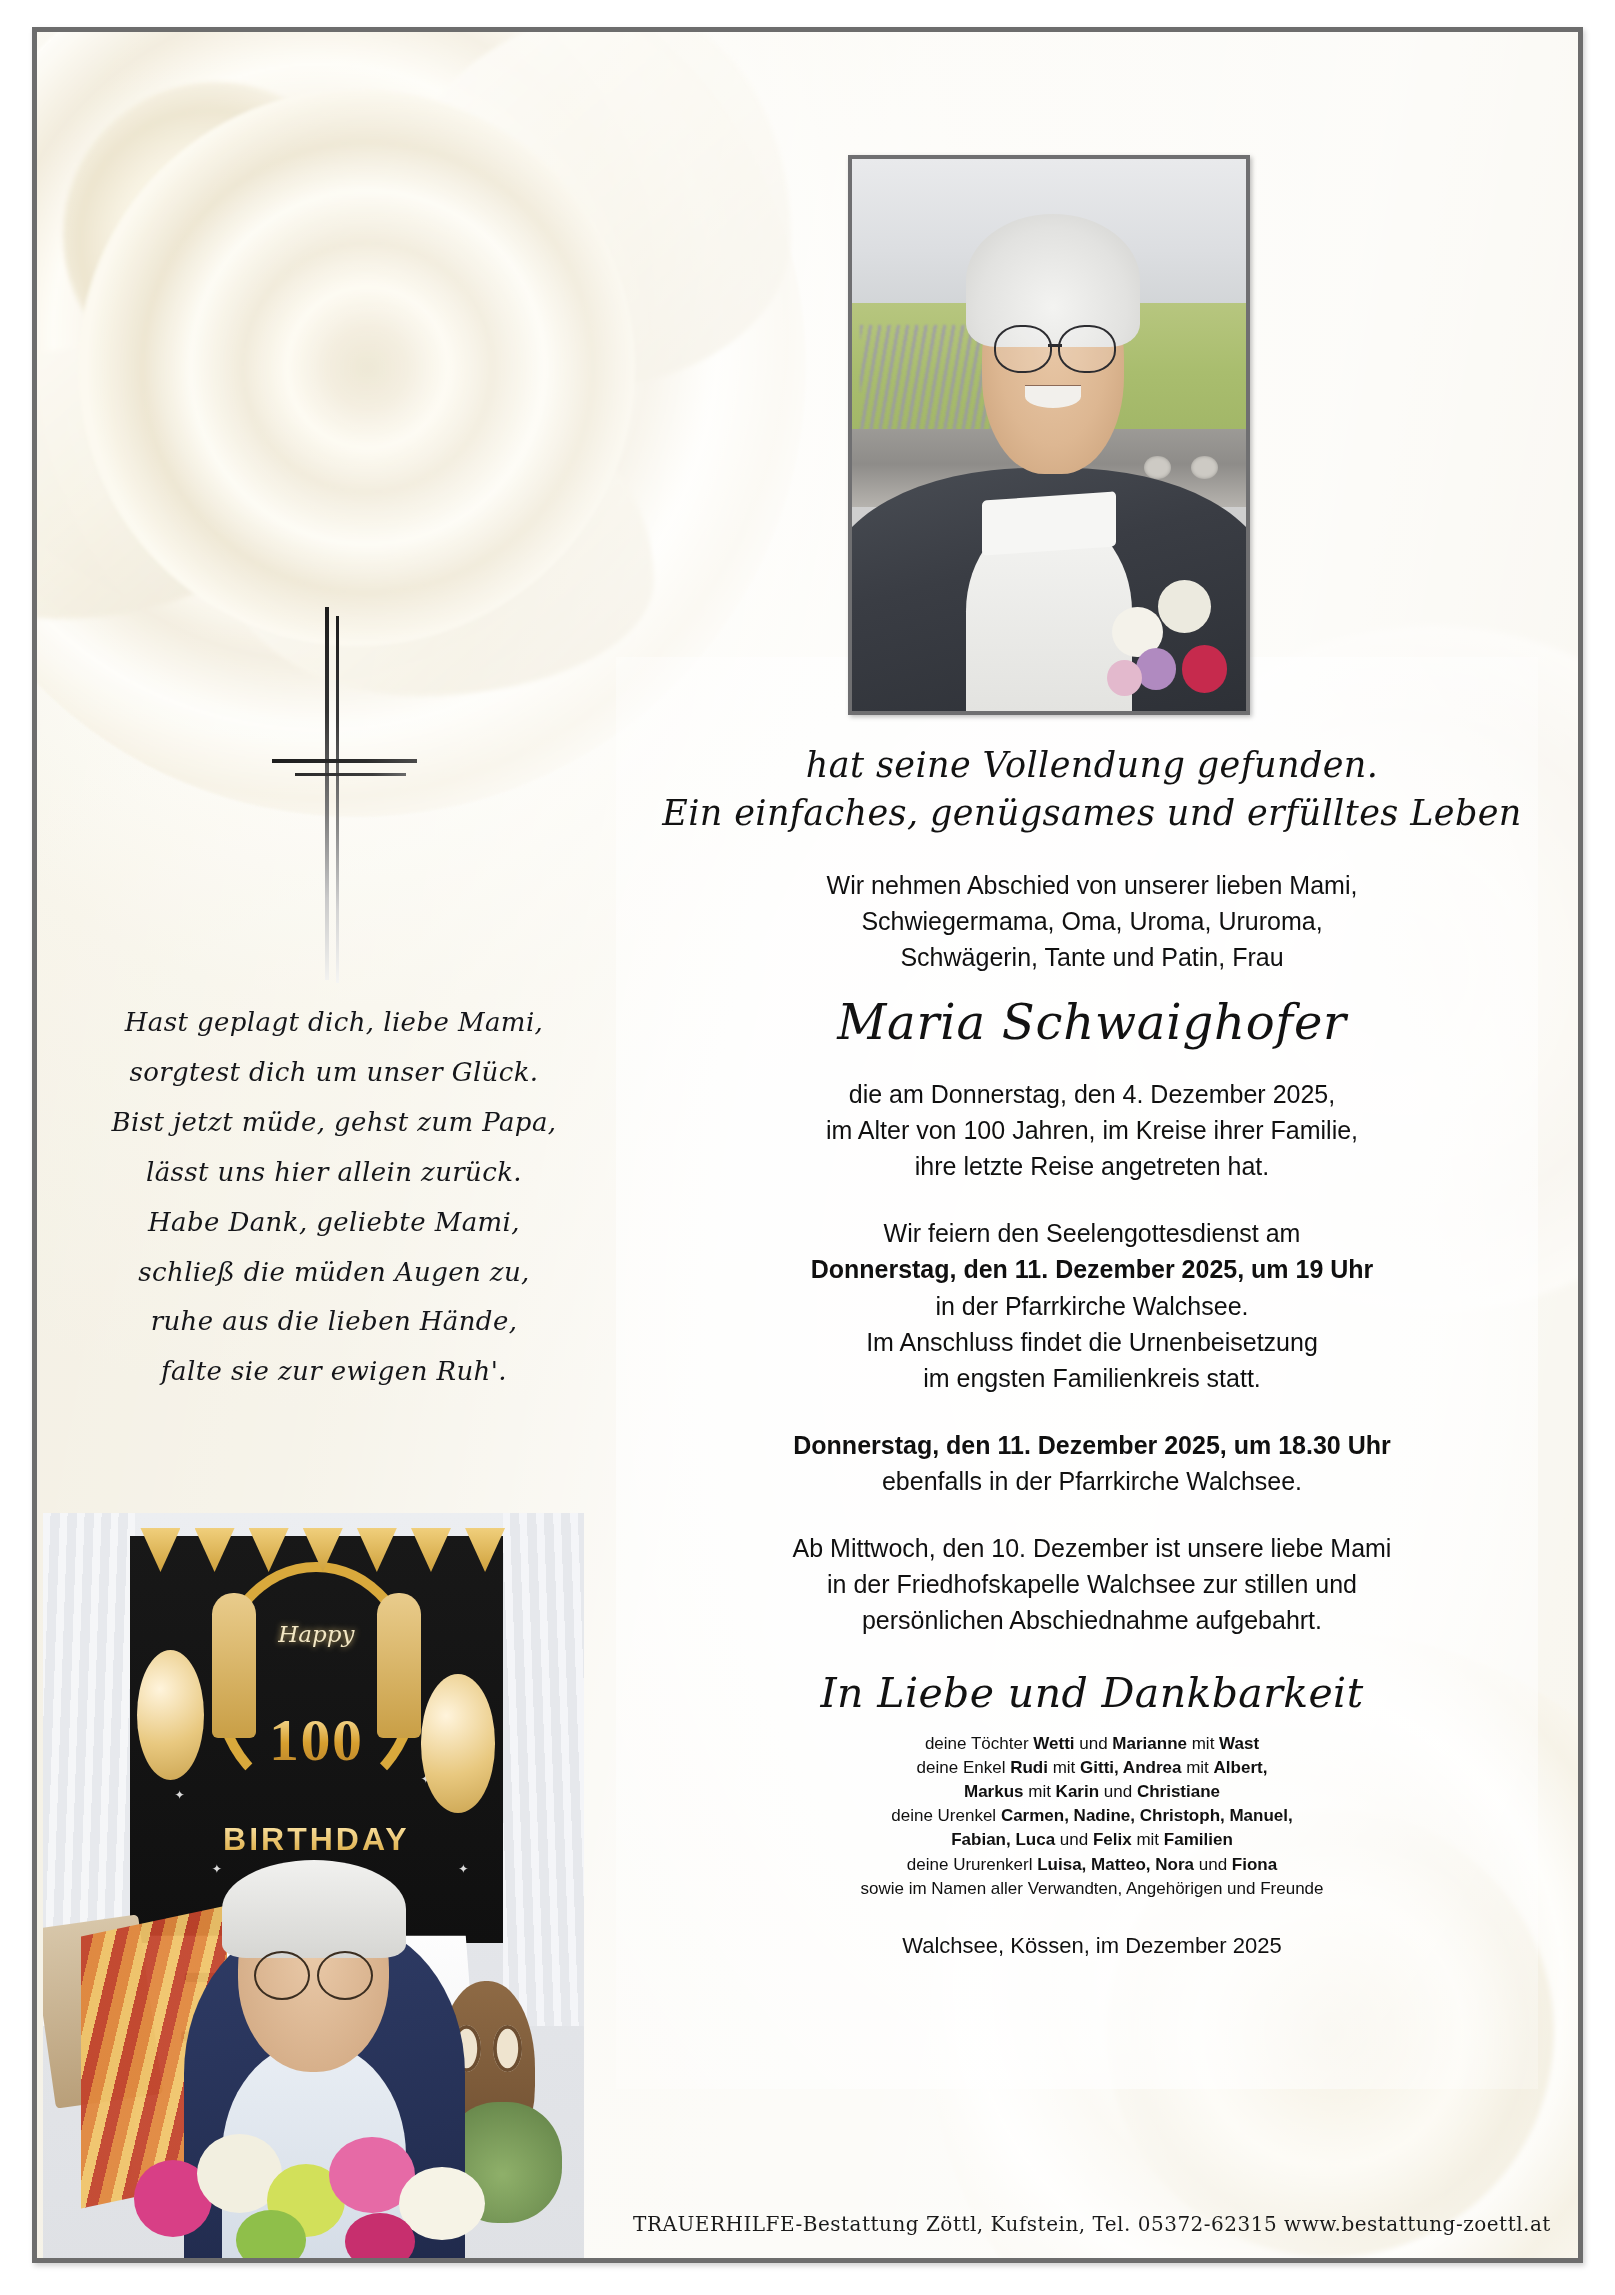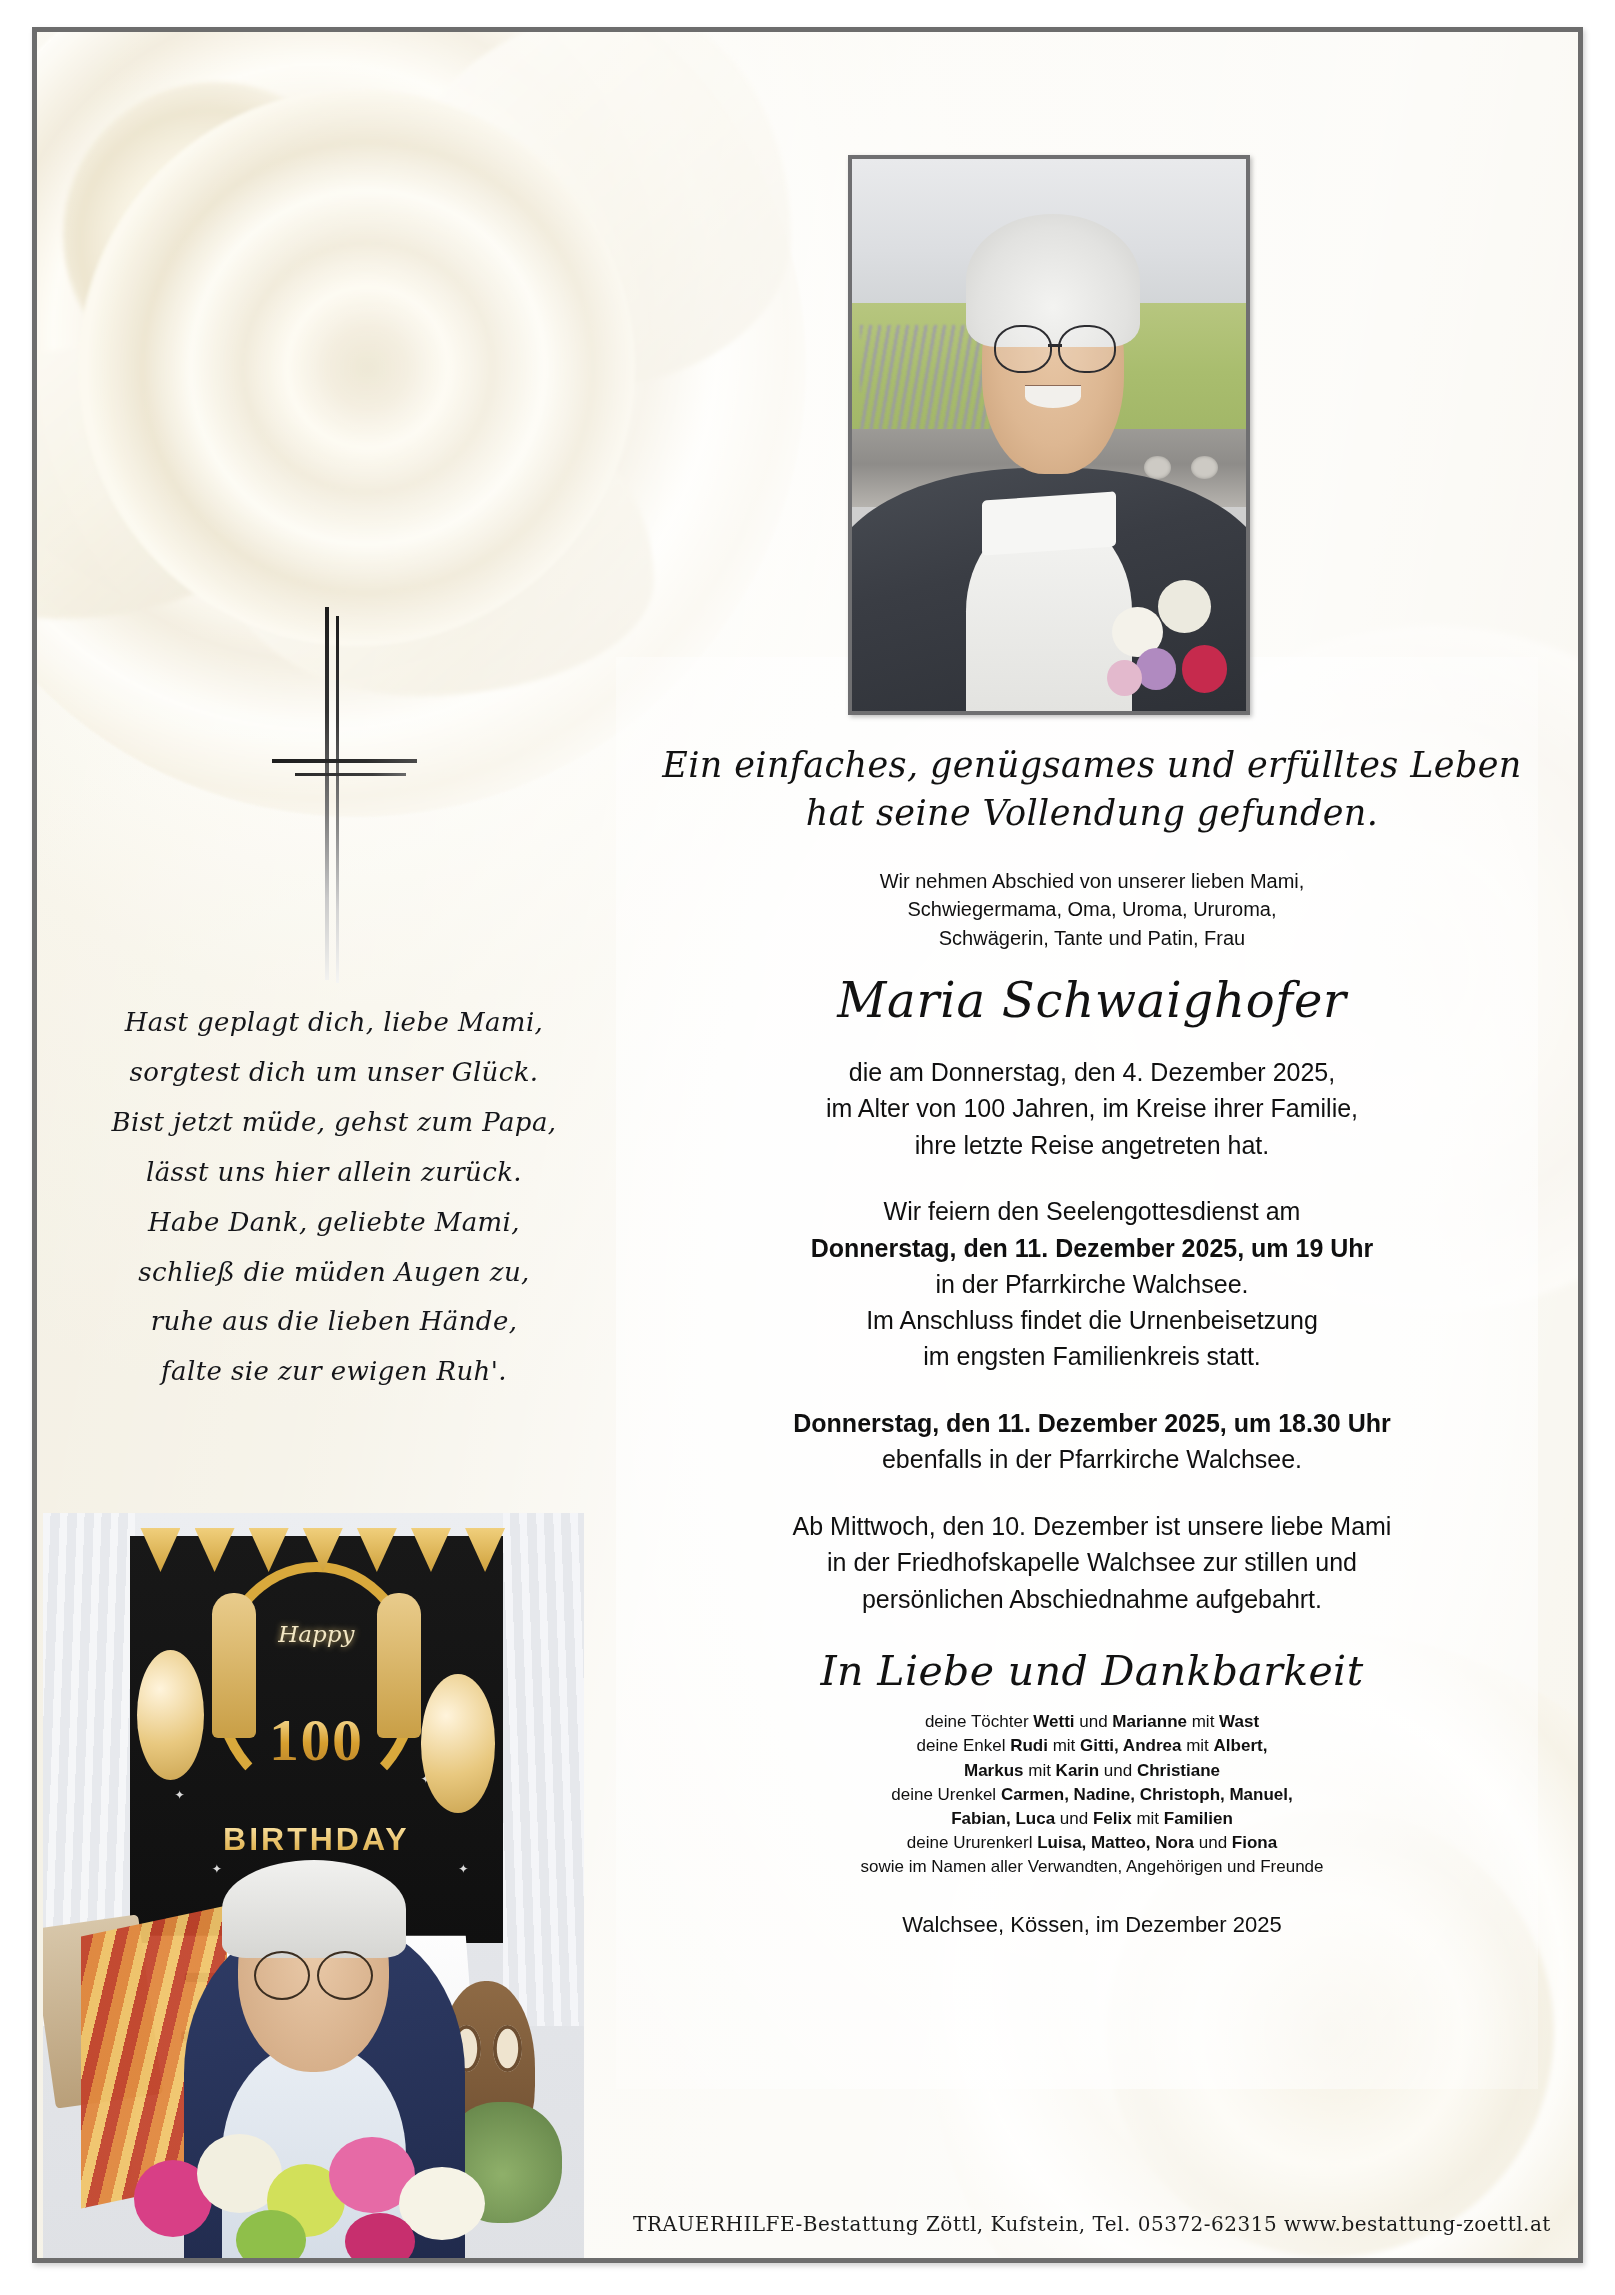--- a/index.html
+++ b/index.html
@@ -231,21 +231,21 @@
 
   #right{
     position:absolute;left:579px;top:709px;width:952px;
     text-align:center;color:#101010;
   }
   .verse{
     font-size:35px;line-height:1.38;margin:0 0 29px 0;
   }
   .verse .ln{display:block;}
   .intro{
-    font-size:20px;line-height:1.44;margin:0 0 20px 0;
+    font-size:25px;line-height:1.44;margin:0 0 20px 0;
   }
   .intro .ln{display:block;}
   .bigname{
     font-size:48px;line-height:1.15;margin:10.7px 0 26px 0;letter-spacing:0.8px;
   }
   .para{
     font-size:25px;line-height:1.45;margin:0 0 30.5px 0;
   }
   .para .ln{display:block;}
   .para b{font-weight:bold;}
@@ -394,22 +394,22 @@
         <i style="left:54%;top:12%;width:22%;height:46%;background:#e66aa6;"></i>
         <i style="left:72%;top:30%;width:22%;height:44%;background:#f6f3e6;"></i>
         <i style="left:30%;top:56%;width:18%;height:36%;background:#8fbf4a;"></i>
         <i style="left:58%;top:58%;width:18%;height:34%;background:#c72f6e;"></i>
       </div>
     </div>
 
     <div id="right">
 
       <div class="verse script">
+        <span class="ln">hat seine Vollendung gefunden.</span>
         <span class="ln">Ein einfaches, genügsames und erfülltes Leben</span>
-        <span class="ln">hat seine Vollendung gefunden.</span>
       </div>
 
       <div class="intro">
         <span class="ln">Wir nehmen Abschied von unserer lieben Mami,</span>
         <span class="ln">Schwiegermama, Oma, Uroma, Ururoma,</span>
         <span class="ln">Schwägerin, Tante und Patin, Frau</span>
       </div>
 
       <div class="bigname script">Maria Schwaighofer</div>
 

